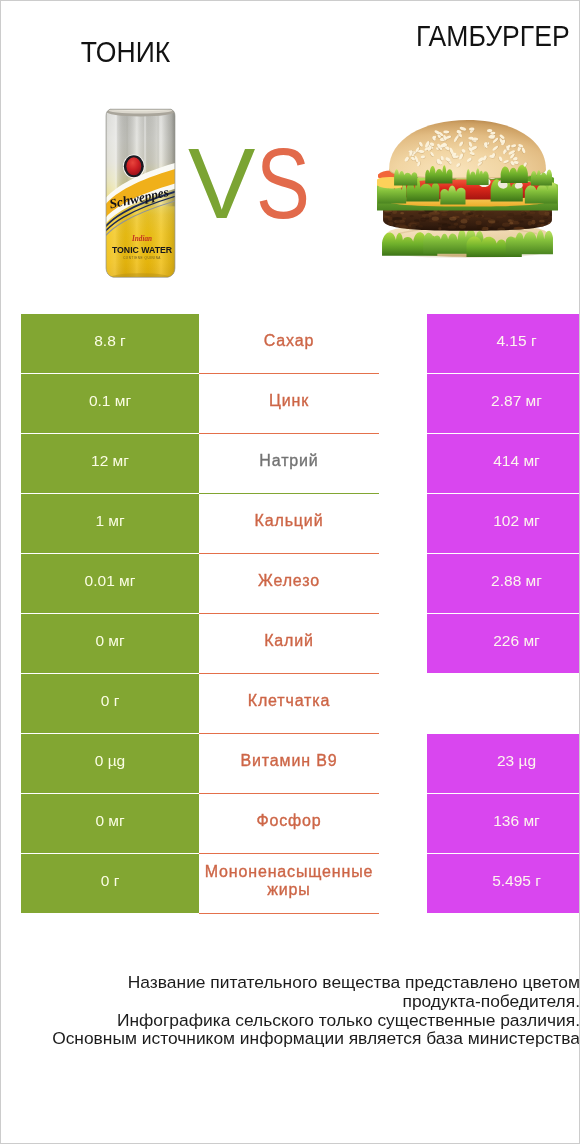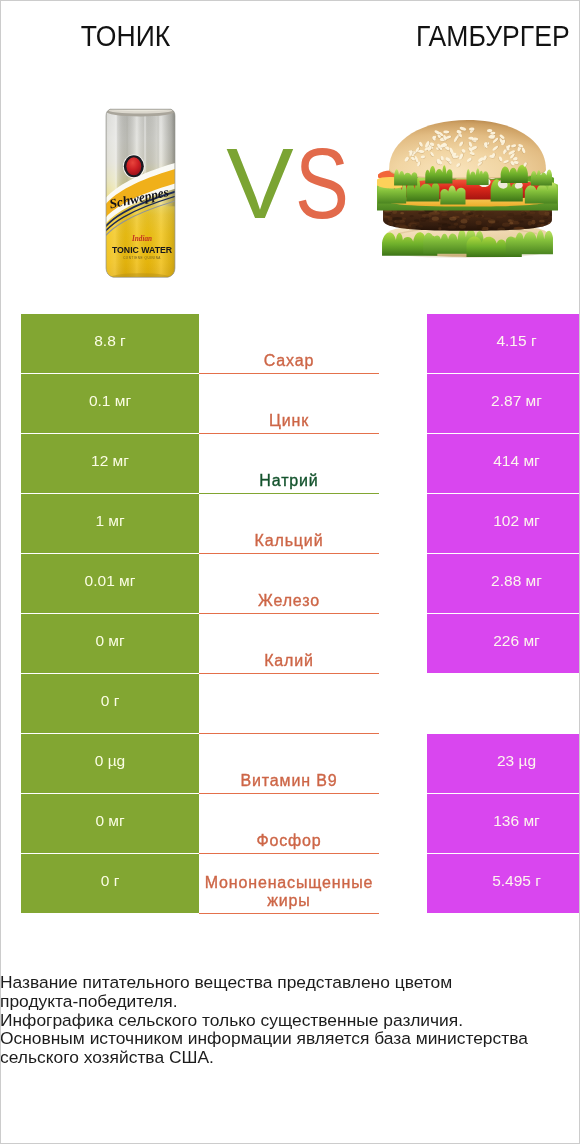--- a/index.html
+++ b/index.html
@@ -6,53 +6,53 @@
   html,body{margin:0;padding:0;}
   body{width:580px;height:1144px;background:#ffffff;overflow:hidden;
        font-family:"Liberation Sans",sans-serif;-webkit-font-smoothing:antialiased;}
   .page{position:relative;width:580px;height:1144px;background:#fff;}
   .pageborder{position:absolute;left:0;top:0;width:580px;height:1144px;box-sizing:border-box;border:1px solid #cccccc;pointer-events:none;z-index:5;}
 
   
   .ptitle{position:absolute;top:25px;font-size:30px;line-height:22px;color:#121212;
           text-align:center;white-space:nowrap;letter-spacing:0px;text-transform:uppercase;}
   .ptitle span{display:inline-block;transform:scaleX(.885);transform-origin:center;}
-  .ptitle-left{left:0;width:252px;}
+  .ptitle-left{left:0;width:252px;margin-top:16px;}
   .ptitle-right{left:328px;width:252px;text-align:right;}
 
   
   .imgzone{position:absolute;left:0;top:60px;width:580px;height:250px;}
   .can{position:absolute;left:104px;top:43px;width:73px;height:178px;}
   .burger{position:absolute;left:377px;top:58px;width:181px;height:141px;}
-  .vs{position:absolute;left:188px;top:73px;width:200px;text-align:center;
+  .vs{position:absolute;left:188px;top:73px;width:200px;text-align:left;
       font-size:101px;line-height:100px;font-weight:400;white-space:nowrap;}
   .vs span{display:inline-block;}
   .vs .v{color:#7ba433;}
   .vs .s{color:#e26a4b;transform:scaleX(.80);transform-origin:left center;margin-left:1px;margin-right:-12px;}
 
   
   .tbl{position:absolute;left:21px;top:314px;width:537px;}
   .row{position:relative;height:58.6px;margin-bottom:1.45px;}
   .cell{position:absolute;top:0;height:58.6px;display:flex;align-items:center;justify-content:center;}
   .cell>span{display:block;position:relative;top:-2.5px;width:100%;text-align:center;}
   .cl{left:0;width:178px;}
   .cm{left:178px;width:180px;overflow:visible;}
   .cr{left:358px;width:179px;}
   .cl,.cr{color:#fbfde4;font-size:15.5px;font-weight:400;}
   .cr{color:#fdf5ee;}
-  .cm{font-size:16px;font-weight:400;text-align:center;line-height:18px;letter-spacing:0.85px;align-items:flex-end;}
+  .cm{font-size:16px;font-weight:400;text-align:center;line-height:18px;letter-spacing:0.85px;}
   .cm>span{-webkit-text-stroke:0.35px currentColor;}
   .gr{background:#82a632;}
   .or{background:#d946ef;margin-left:48px;}
-  .lbl-g{color:#14532d;}
+  .lbl-g{color:#737373;}
   .lbl-o{color:#cd6647;}
   .mdiv{position:absolute;left:178px;width:180px;height:1px;}
 
   
-  .foot{position:absolute;left:0;top:973px;width:580px;text-align:left;
+  .foot{position:absolute;left:0;top:973px;width:580px;text-align:right;
         font-size:17.4px;line-height:18.8px;color:#1c1c1c;}
   .foot div{white-space:nowrap;}
 </style>
 </head>
 <body>
 
 <div class="page">
   <div class="pageborder"></div>
 
   <div class="ptitle ptitle-left"><span>Тоник</span></div>
@@ -799,20 +799,23 @@
         </div>
         <div class="cell cr or">
           <span>226 мг</span>
         </div>
         <div class="mdiv" style="top:58.6px;background:#e4714c"></div>
       </div>
       <div class="row">
         <div class="cell cl gr">
           <span>0 г</span>
         </div>
+        <div class="cell cm lbl-o">
+          <span>Клетчатка</span>
+        </div>
         <div class="mdiv" style="top:58.6px;background:#e4714c"></div>
       </div>
       <div class="row">
         <div class="cell cl gr">
           <span>0 µg</span>
         </div>
         <div class="cell cm lbl-o">
           <span>Витамин B9</span>
         </div>
         <div class="cell cr or">
@@ -844,15 +847,14 @@
         </div>
         <div class="mdiv" style="top:58.6px;background:#e4714c"></div>
       </div>
     </div>
 
   <div class="foot" id="foot">
       <div>Название питательного вещества представлено цветом</div>
       <div>продукта-победителя.</div>
       <div>Инфографика сельского только существенные различия.</div>
       <div>Основным источником информации является база министерства</div>
-      <div>сельского хозяйства США.</div>
     </div>
 </div>
 
 </body></html>

